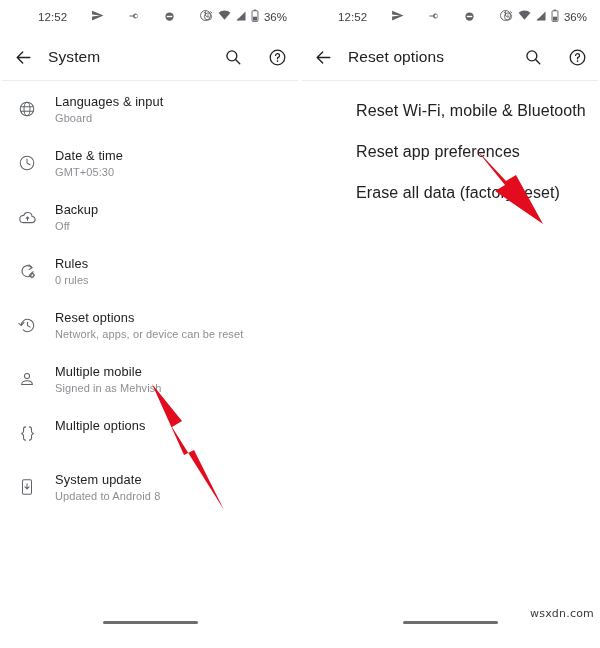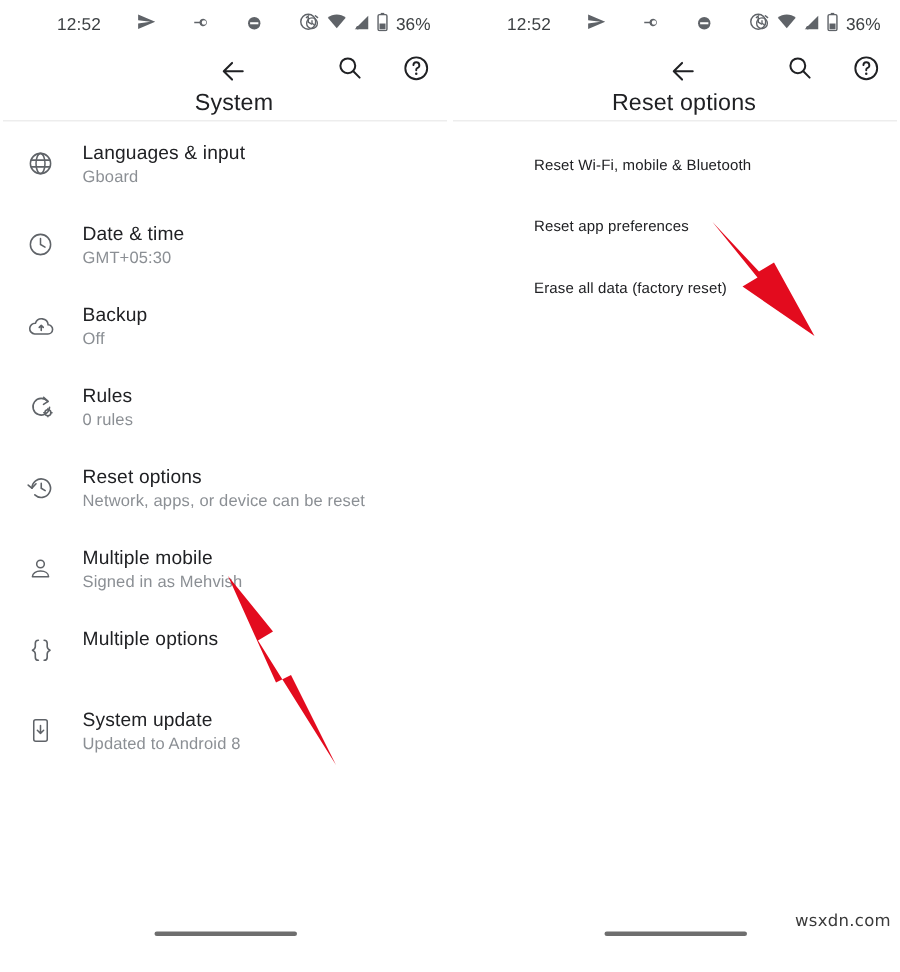--- a/index.html
+++ b/index.html
@@ -13,40 +13,40 @@
 
   
   .statusbar{height:34px;display:flex;align-items:center;position:relative;}
   .sb-left{display:flex;align-items:center;gap:24px;margin-left:38px;}
   .sb-time{font-size:11.5px;color:#3c4043;letter-spacing:.1px;}
   .sb-right{position:absolute;right:13px;display:flex;align-items:center;gap:4px;}
   .sb-batt-text{font-size:11.5px;color:#3c4043;margin-left:1px;}
   .sb-ico{display:block;}
 
   
-  .appbar{height:46px;display:flex;align-items:center;position:relative;flex-direction:column;}
+  .appbar{height:46px;display:flex;align-items:center;position:relative;}
   .back-btn{width:26px;height:26px;margin-left:10px;display:flex;align-items:center;justify-content:center;}
   .title{font-size:15.5px;color:#202124;margin-left:12px;letter-spacing:.1px;}
   .appbar-actions{position:absolute;right:12px;display:flex;align-items:center;gap:22px;}
   .act{width:22px;height:22px;display:flex;align-items:center;justify-content:center;}
 
   .divider{height:1px;background:#ededed;margin:0 2px;}
 
   
   .list{padding-top:9px;}
   .row{display:flex;align-items:flex-start;height:54px;box-sizing:border-box;padding-left:12px;}
   .row-ico{width:30px;min-width:30px;height:30px;display:flex;align-items:center;justify-content:center;margin-top:4px;}
   .row-txt{margin-left:13px;display:flex;flex-direction:column;justify-content:center;padding-top:3px;}
   .row-title{font-size:12.8px;color:#202124;line-height:17px;letter-spacing:.1px;}
   .row-sub{font-size:11px;color:#8b8f94;line-height:15px;margin-top:1px;letter-spacing:.1px;}
 
   
   .list-plain{padding-top:9px;}
   .row-plain{height:41px;display:flex;align-items:center;padding-left:56px;}
-  .row-plain .row-title{font-size:10px;text-align:center;}
+  .row-plain .row-title{font-size:16px;text-align:center;}
 
   
   .navbar{position:absolute;bottom:0;left:0;width:300px;height:44px;display:flex;align-items:center;justify-content:center;}
   .nav-pill{width:95px;height:3px;border-radius:2px;background:#6e6e6e;margin-bottom:8px;}
 
   
   .overlay{position:absolute;inset:0;pointer-events:none;}
 
   .watermark{position:absolute;right:6px;bottom:28px;font-size:11px;color:#3a3a3a;
     font-family:"DejaVu Sans",sans-serif;letter-spacing:.2px;}

